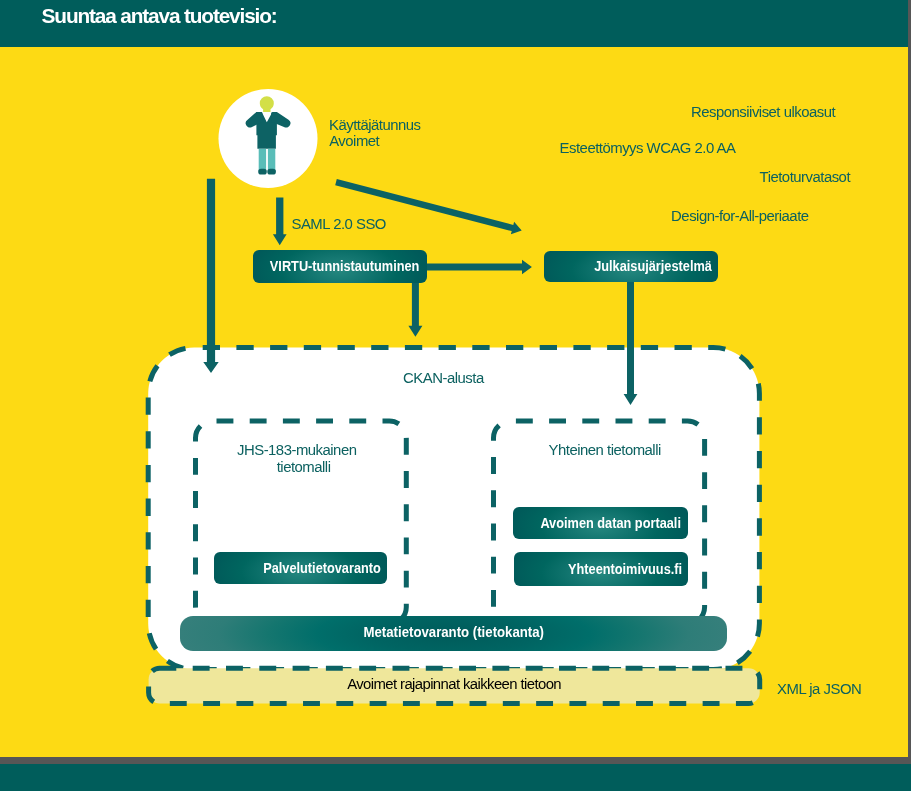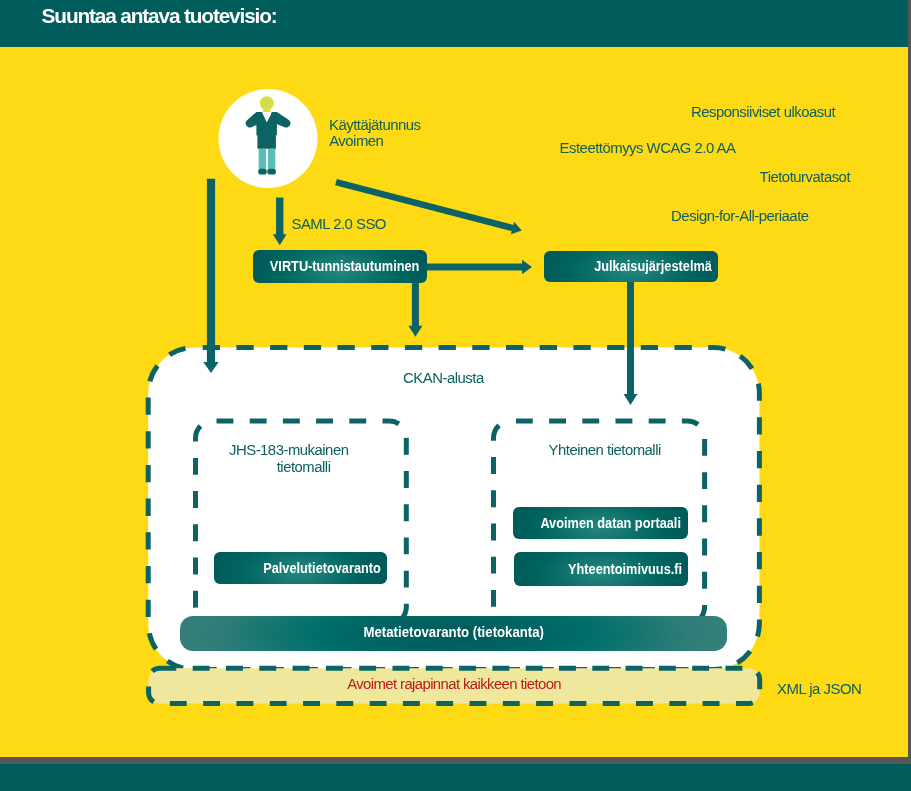--- a/index.html
+++ b/index.html
@@ -15,21 +15,21 @@
   svg.diag{position:absolute;left:0;top:0px;}
   .lbl{position:absolute;color:#0C6160;white-space:nowrap;font-size:14.9px;letter-spacing:-0.5px;line-height:1;}
   .gbtn{position:absolute;border-radius:6px;display:flex;align-items:center;justify-content:flex-end;
         background:radial-gradient(ellipse 56% 140% at 49.5% 62%,#25877F 0%,#137670 30%,#00665F 60%,#005B5A 88%,#005859 100%);}
   .gbtn>span{color:#fff;font-weight:bold;font-size:14.1px;white-space:nowrap;
         display:inline-block;transform:scaleX(0.905);}
   .barlbl{position:absolute;display:flex;align-items:center;justify-content:center;
           color:#fff;font-weight:bold;font-size:14.6px;white-space:nowrap;border-radius:13px;padding-bottom:3px;box-sizing:border-box;
           background:radial-gradient(ellipse 50% 170% at 50% 52%,#005B5A 0%,#006462 30%,#006E6A 50%,#15766F 68%,#2E7D78 86%,#357F7B 100%);}
   .barlbl>span{display:inline-block;transform:scaleX(0.905);}
-  .paleLbl{position:absolute;color:#b91c1c;font-size:14.9px;letter-spacing:-0.6px;
+  .paleLbl{position:absolute;color:#000000;font-size:14.9px;letter-spacing:-0.6px;
           white-space:nowrap;line-height:1;}
 </style>
 </head>
 <body>
 
 <div id="stage">
   <div class="hdr">
     <div class="hdr-title">Suuntaa antava tuotevisio:</div>
   </div>
   <div class="canvas">
@@ -58,29 +58,29 @@
       <g fill="#0C6264">
         <path d="M206.9 178.8 h8.2 v183.2 h3.6 l-7.7 10.9 l-7.7 -10.9 h3.6 z"></path>
         <path d="M276.1 197.5 h7.3 v36.8 h3.2 l-6.85 11.0 l-6.85 -11.0 h3.2 z"></path>
         <path d="M411.9 282 h7.0 v43.8 h3.5 l-7.0 11.0 l-7.0 -11.0 h3.5 z"></path>
         <path d="M627 282 h7.0 v112.0 h3.4 l-6.9 10.9 l-6.9 -10.9 h3.4 z"></path>
         <path d="M427 263.5 h95 v-3.7 l9.9 7.2 l-9.9 7.2 v-3.8 h-95 z"></path>
         <path d="M335.2 185.2 L511.7 231.1 L510.9 234.2 L521.7 230.4 L514.1 221.8 L513.3 224.9 L336.8 179.0 Z"></path>
       </g>
     </svg>
     <div class="lbl" style="left:329px;top:71.1px">Käyttäjätunnus</div>
-    <div class="lbl" style="left:329.2px;top:87.1px">Avoimen</div>
+    <div class="lbl" style="left:329.2px;top:87.1px">Avoimet</div>
     <div class="lbl" style="left:291.5px;top:170px">SAML 2.0 SSO</div>
     <div class="lbl" style="left:691px;top:57.5px">Responsiiviset ulkoasut</div>
     <div class="lbl" style="left:559.6px;top:93.8px">Esteettömyys WCAG 2.0 AA</div>
     <div class="lbl" style="left:759.6px;top:123.2px">Tietoturvatasot</div>
     <div class="lbl" style="left:671.1px;top:162px">Design-for-All-periaate</div>
     <div class="lbl" style="left:777.1px;top:635.2px">XML ja JSON</div>
     <div class="lbl" style="left:403.1px;top:323.7px">CKAN-alusta</div>
-    <div class="lbl" style="left:229px;top:396.1px">JHS-183-mukainen</div>
+    <div class="lbl" style="left:237px;top:396.1px">JHS-183-mukainen</div>
     <div class="lbl" style="left:276.7px;top:413px">tietomalli</div>
     <div class="lbl" style="left:548.6px;top:396.1px">Yhteinen tietomalli</div>
 
     <div class="gbtn" style="left:253.1px;top:202.9px;width:174.3px;height:32.7px">
       <span>VIRTU-tunnistautuminen</span>
       </div>
     <div class="gbtn" style="left:544.2px;top:203.6px;width:174.1px;height:31.8px">
       <span>Julkaisujärjestelmä</span>
       </div>
     <div class="gbtn" style="left:213.8px;top:505.4px;width:173.7px;height:32px">

